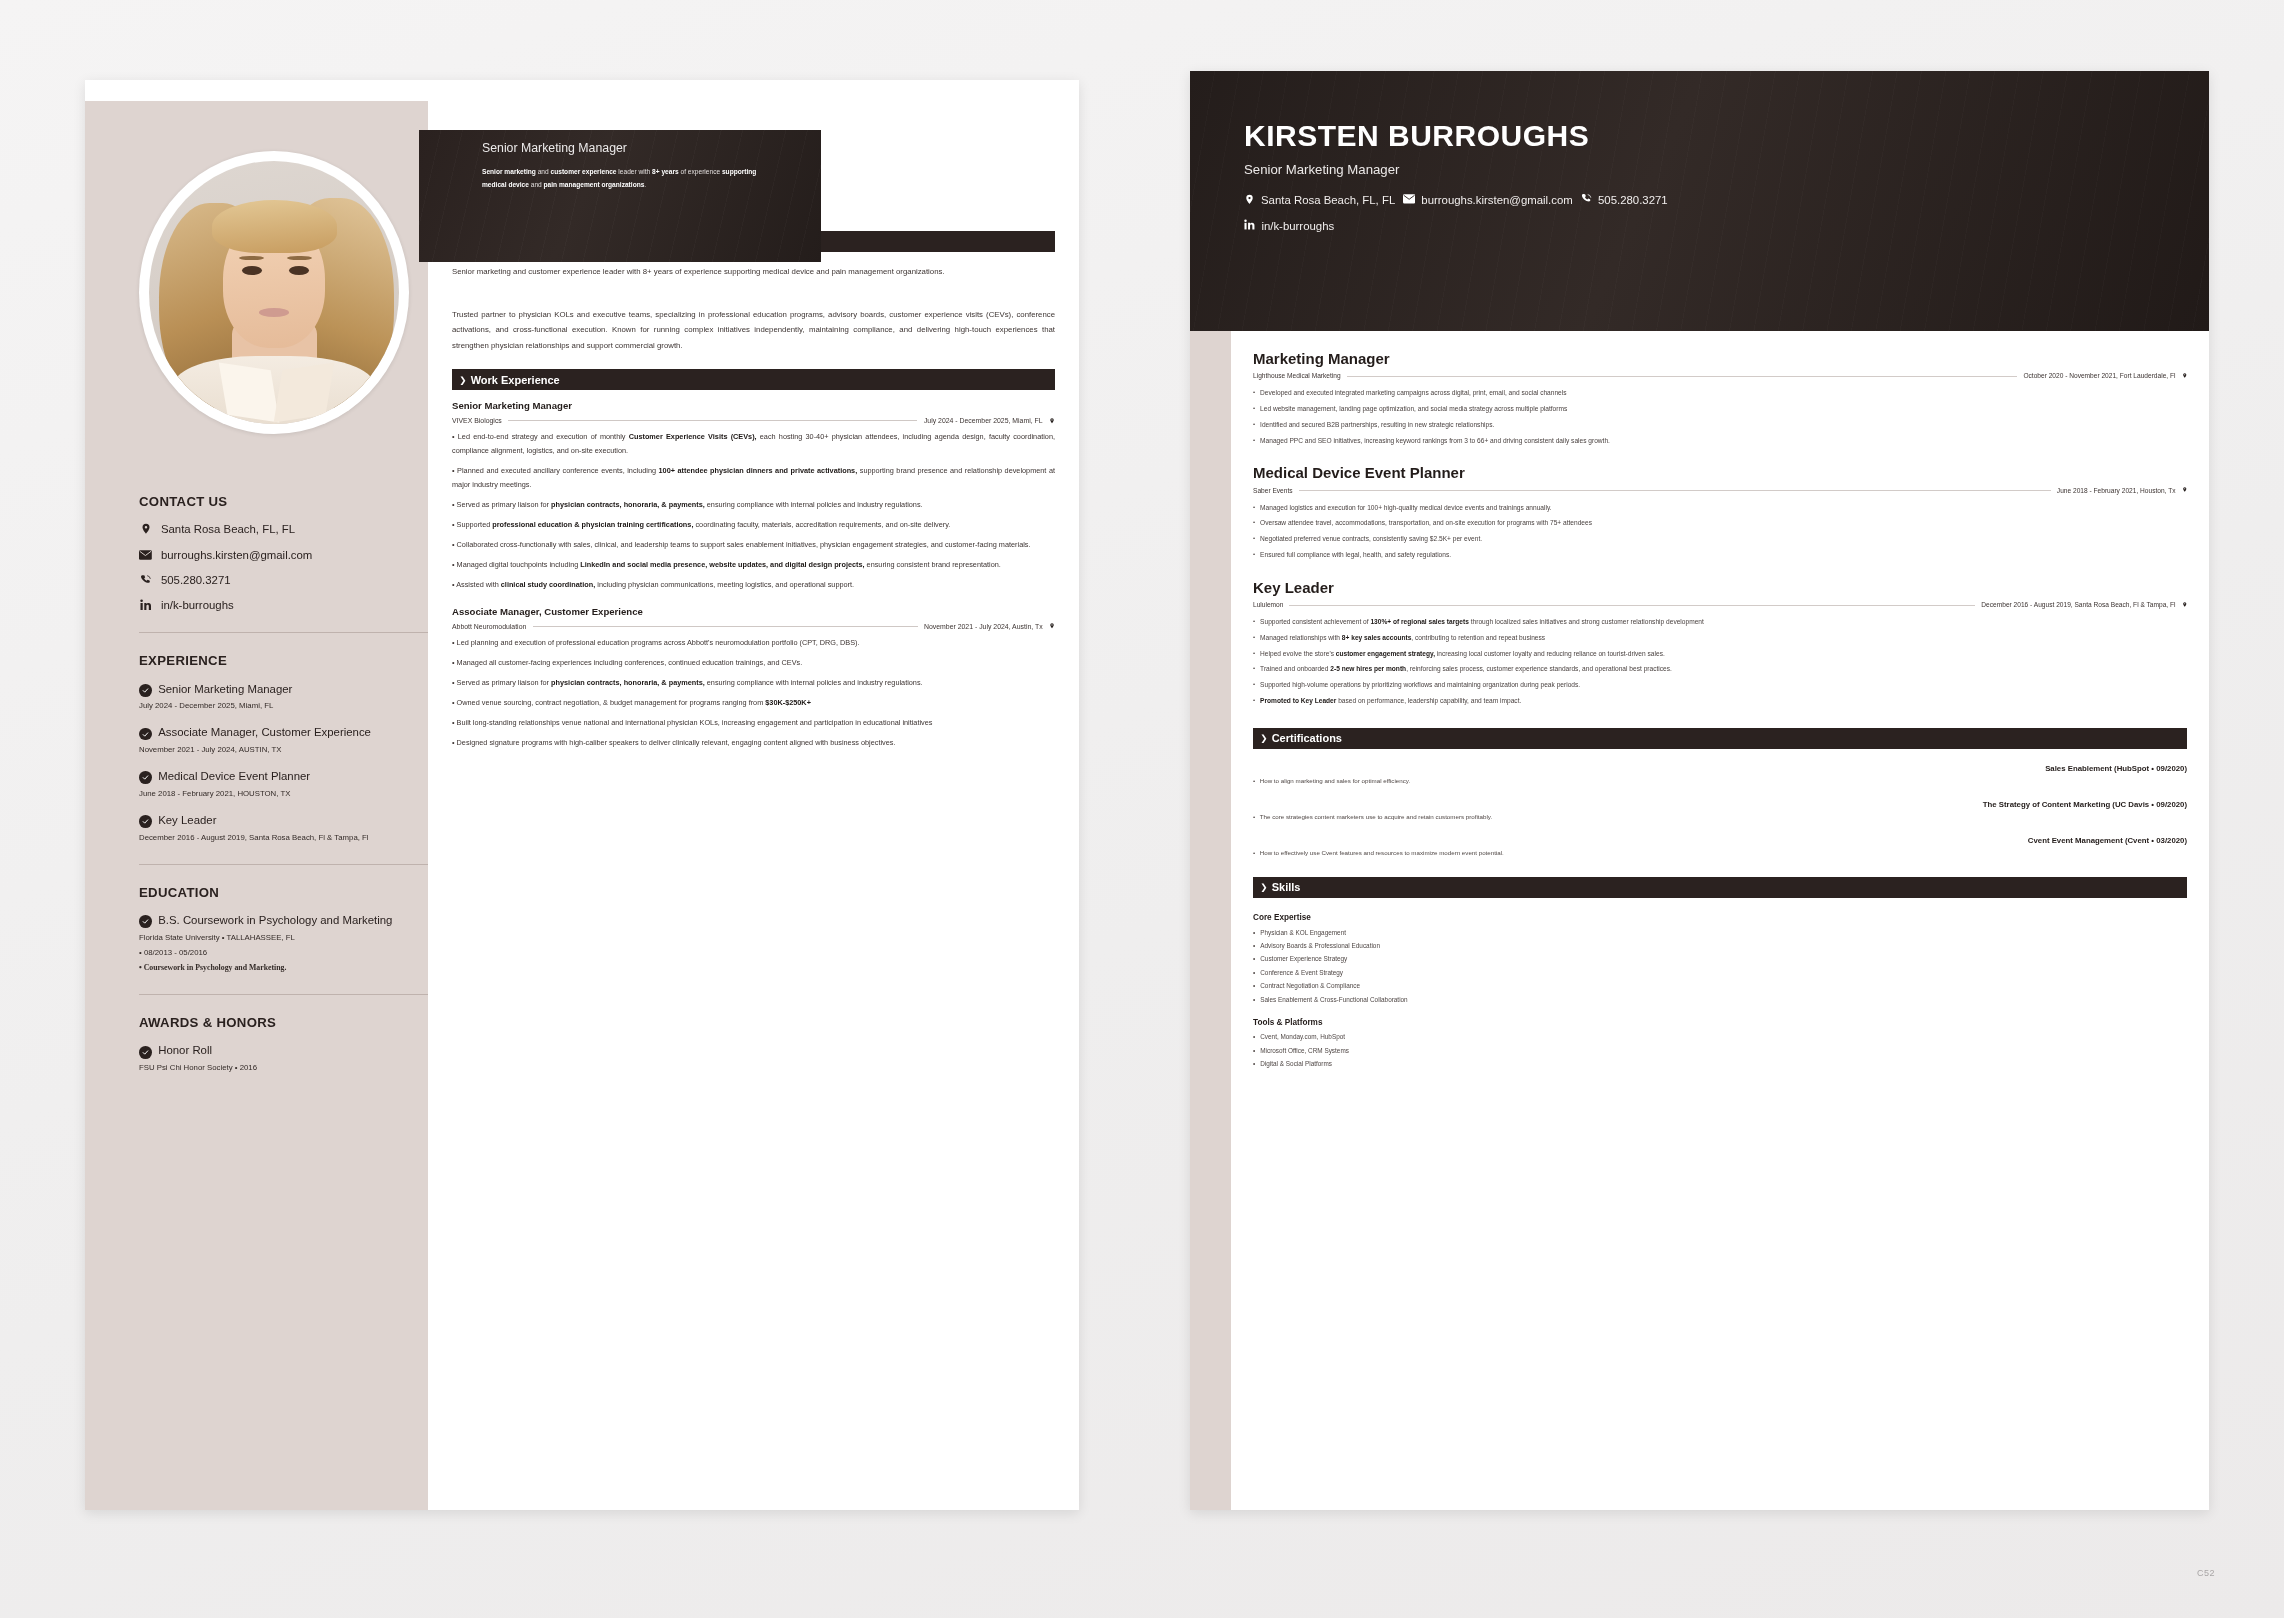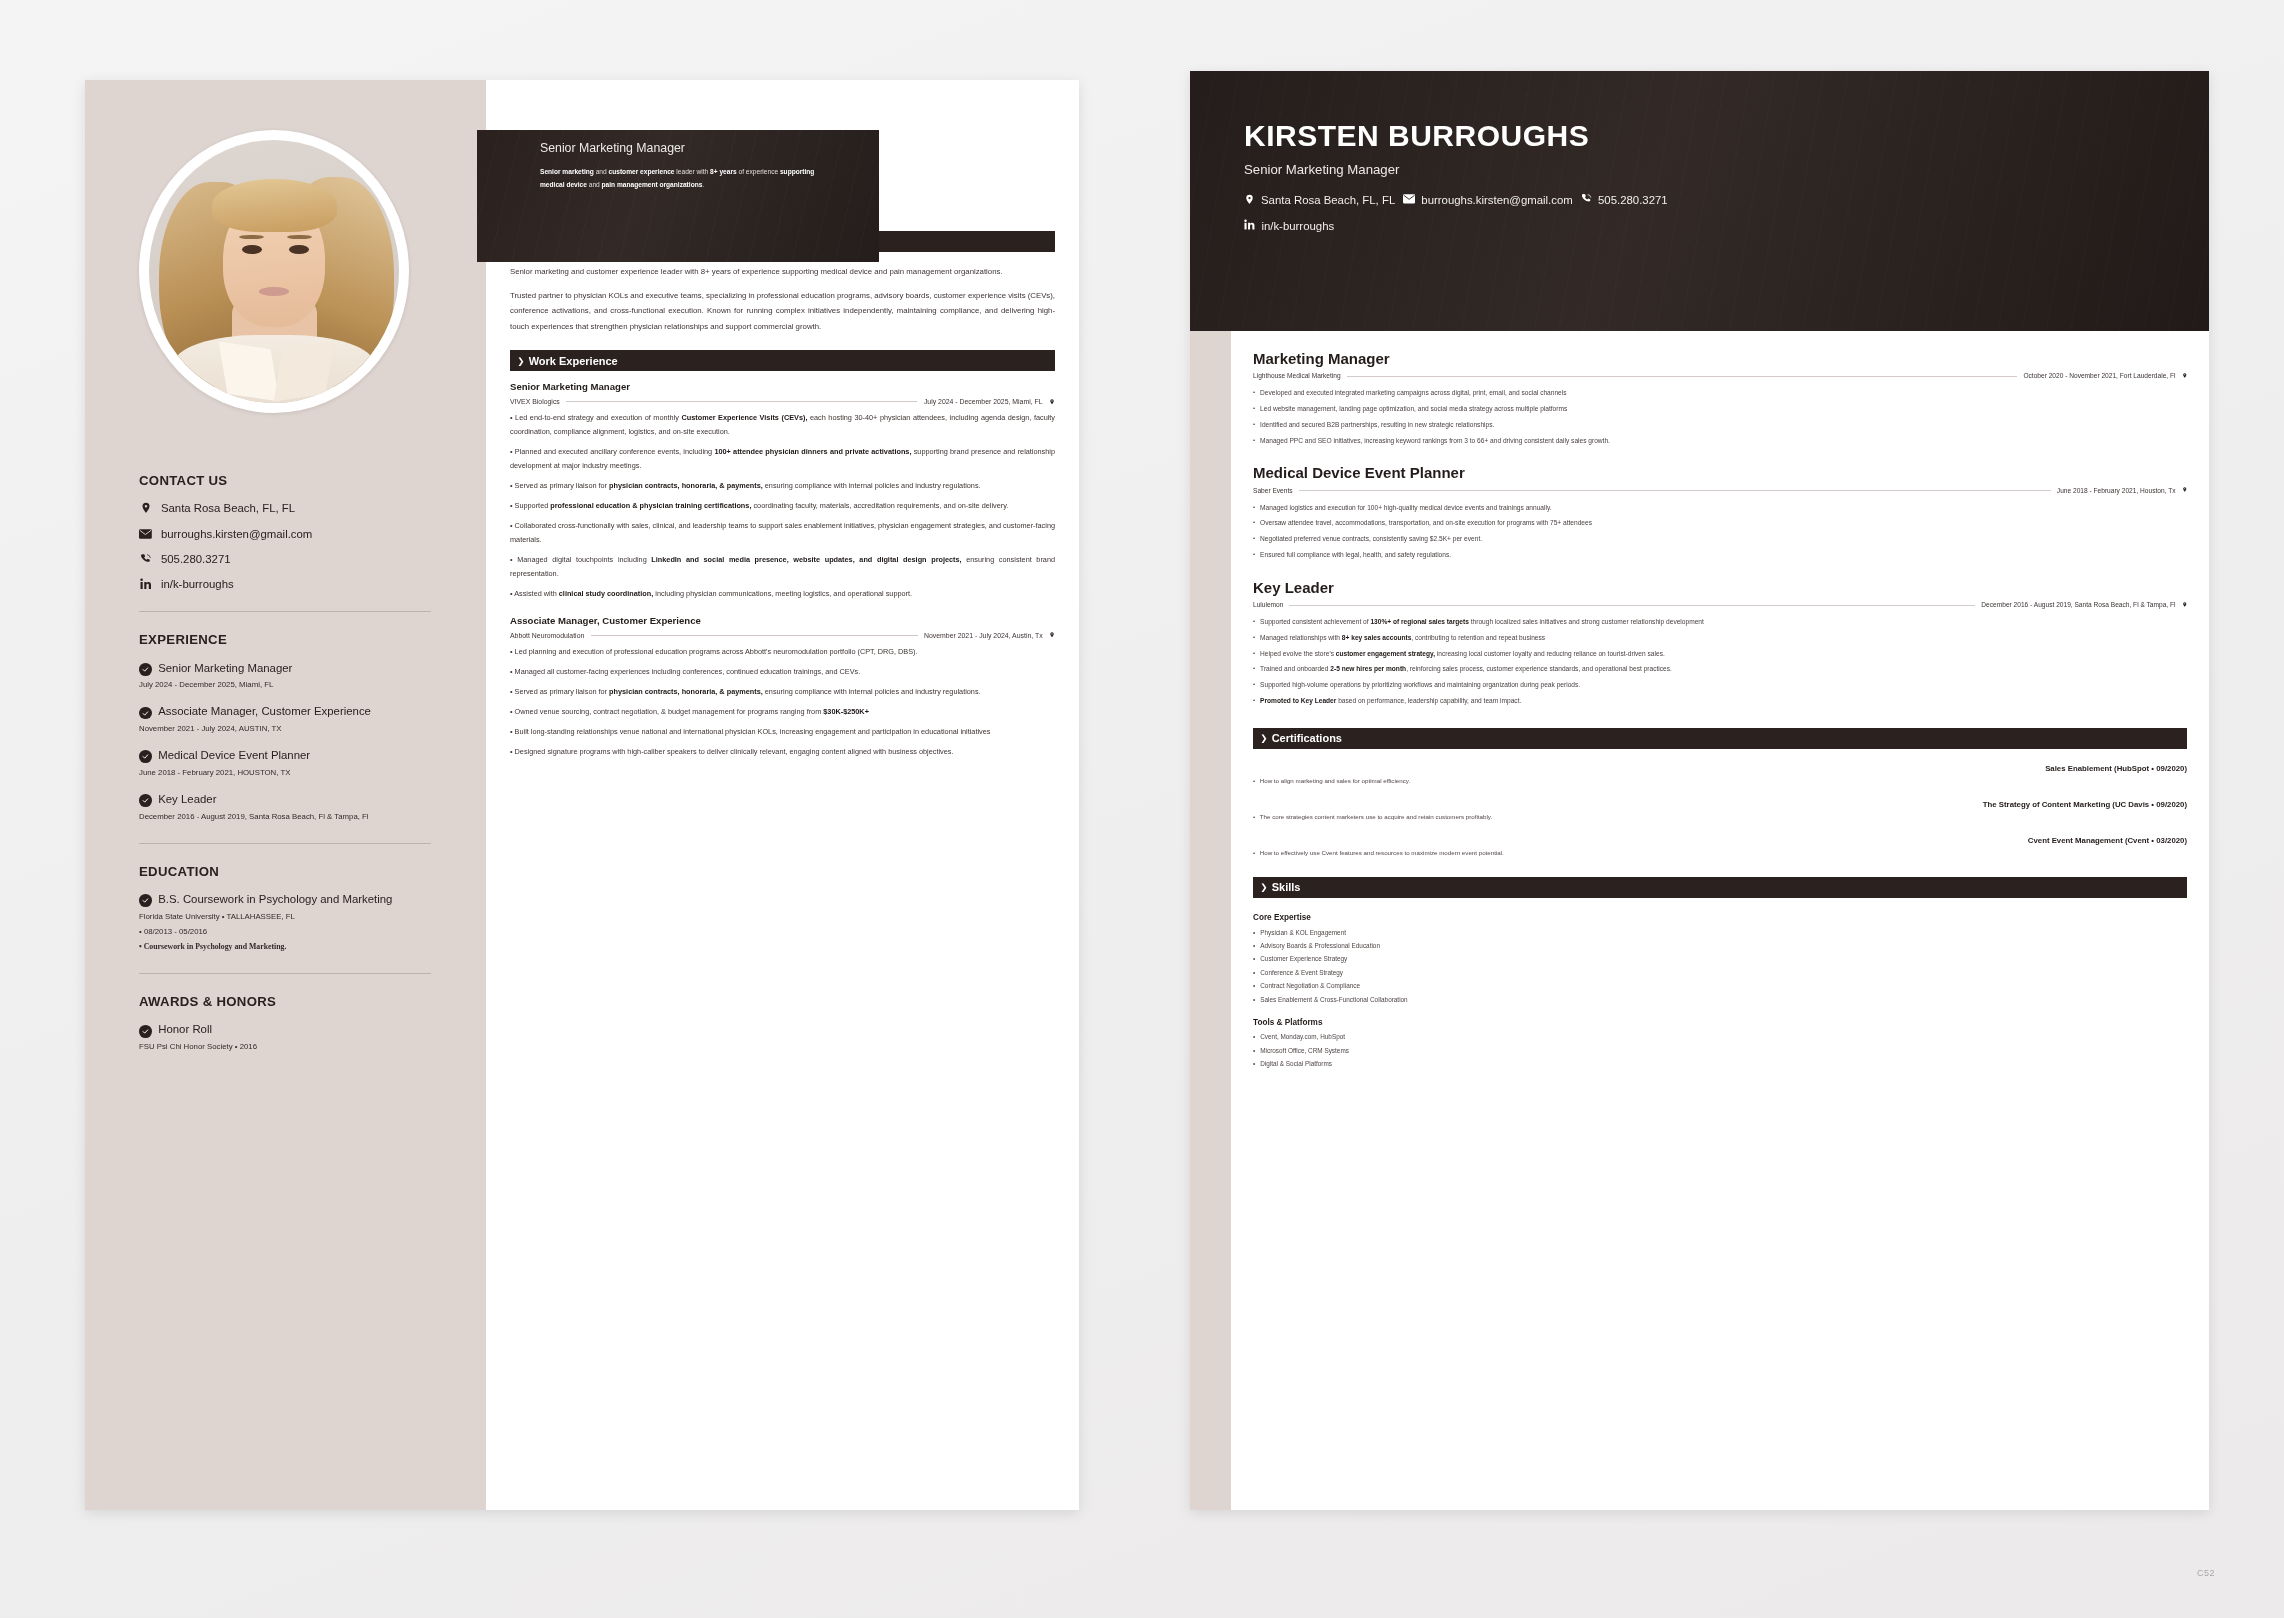--- a/index.html
+++ b/index.html
@@ -10,21 +10,21 @@
     overflow:hidden;
   }
   .stage{ position:relative; width:2284px; height:1619px;
           background:linear-gradient(160deg,#f5f4f4 0%,#efeeee 55%,#eceaea 100%); }
 
   
   #page1{
     position:absolute; left:85px; top:80px; width:994px; height:1430px;
     background:#ffffff; display:flex; box-shadow:0 2.7px 12px rgba(0,0,0,.10);
   }
-  .p1-side{ width:401px; background:#ded4d0; padding:0; position:relative; }
+  .p1-side{ width:343px; background:#ded4d0; padding:0; position:relative;margin-top:21px; }
   .p1-main{ flex:1; background:#fff; position:relative; }
 
   
   .photo-wrap{ position:absolute; left:54px; top:50px; width:270px; height:283px; z-index:5; }
   .photo-frame{ width:100%; height:100%; border-radius:50%; background:#ffffff;
                 padding:10px; box-shadow:0 0.9px 4.6px rgba(0,0,0,.10); }
   .photo-inner{ width:100%; height:100%; border-radius:50%; overflow:hidden; position:relative;
                 background:linear-gradient(170deg,#ded7d1 0%,#cfc6bf 100%); }
   .ph-hairL{position:absolute;left:4%;top:16%;width:44%;height:78%;border-radius:46% 42% 40% 48%;
             background:linear-gradient(160deg,#d9bb8c,#b98f55 55%,#8d6836);}
@@ -75,21 +75,21 @@
   .ent-sub{ font-size:7.8px; color:#332a27; margin-top:3.7px; line-height:1.45; }
   .ent-sub.b{ font-weight:700;font-family:Liberation Serif, serif; }
 
   
   .m-pad{ padding:44px 24px 0 24px; }
   .sec-bar{ background:#2b2220; color:#fff; height:21px; display:flex; align-items:center;
             padding-left:7.3px; gap:4.1px; }
   .sec-bar .cv{ font-size:8.7px; line-height:1; }
   .sec-bar .lb{ font-size:11px; font-weight:700; }
   .para{ font-size:7.8px; line-height:2.02; color:#3d3432; margin-top:12px; text-align:justify; }
-  .para2{ margin-top:8px; }
+  .para2{ margin-top:27px; }
   .job{ margin-top:9px; }
   .job-title{ font-size:9.6px; font-weight:700; color:#231c1a; margin-bottom:5.5px; }
   .job-meta{ display:flex; align-items:center; gap:6.4px; font-size:6.9px; color:#3d3432; }
   .job-meta .co{ white-space:nowrap; }
   .job-meta .ln{ flex:1; height:0.5px; background:#cfc8c5; }
   .job-meta .dt{ white-space:nowrap; }
   .job-meta .pin{ color:#231c1a; display:flex; }
   .bul{ font-size:7.3px; line-height:1.92; color:#3d3432; margin-top:6px; text-align:justify; }
   .bul b{ color:#1d1816; font-weight:700; }
 

